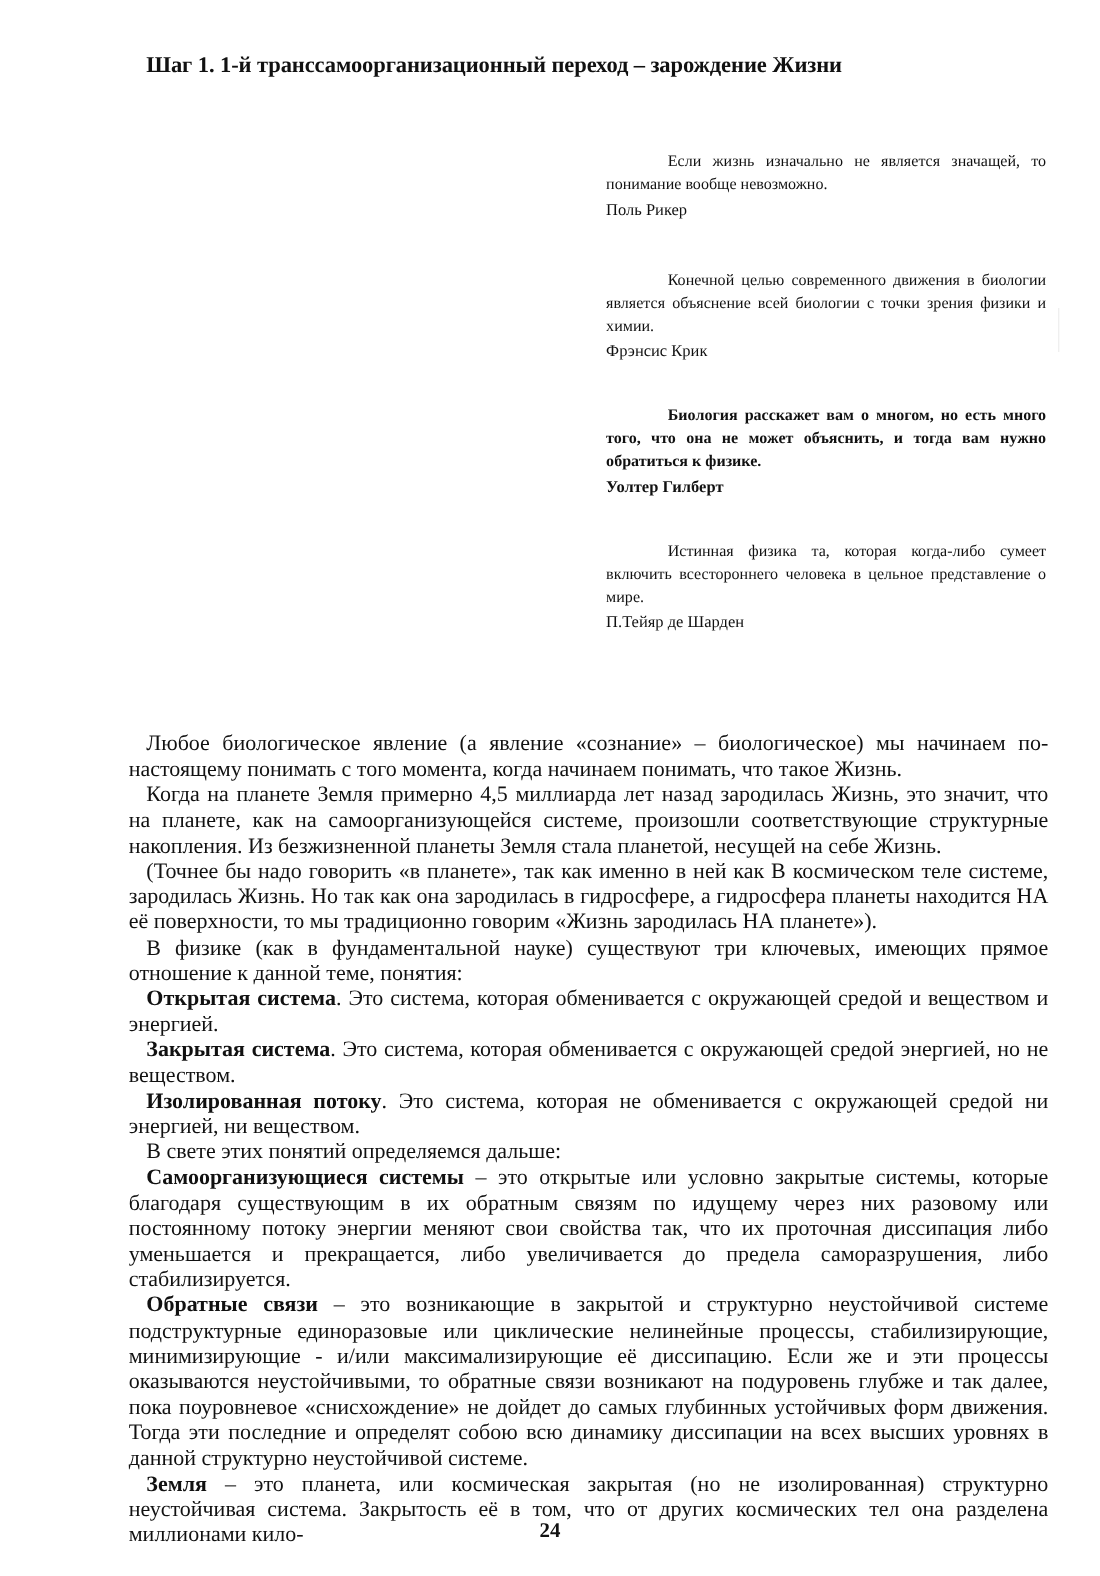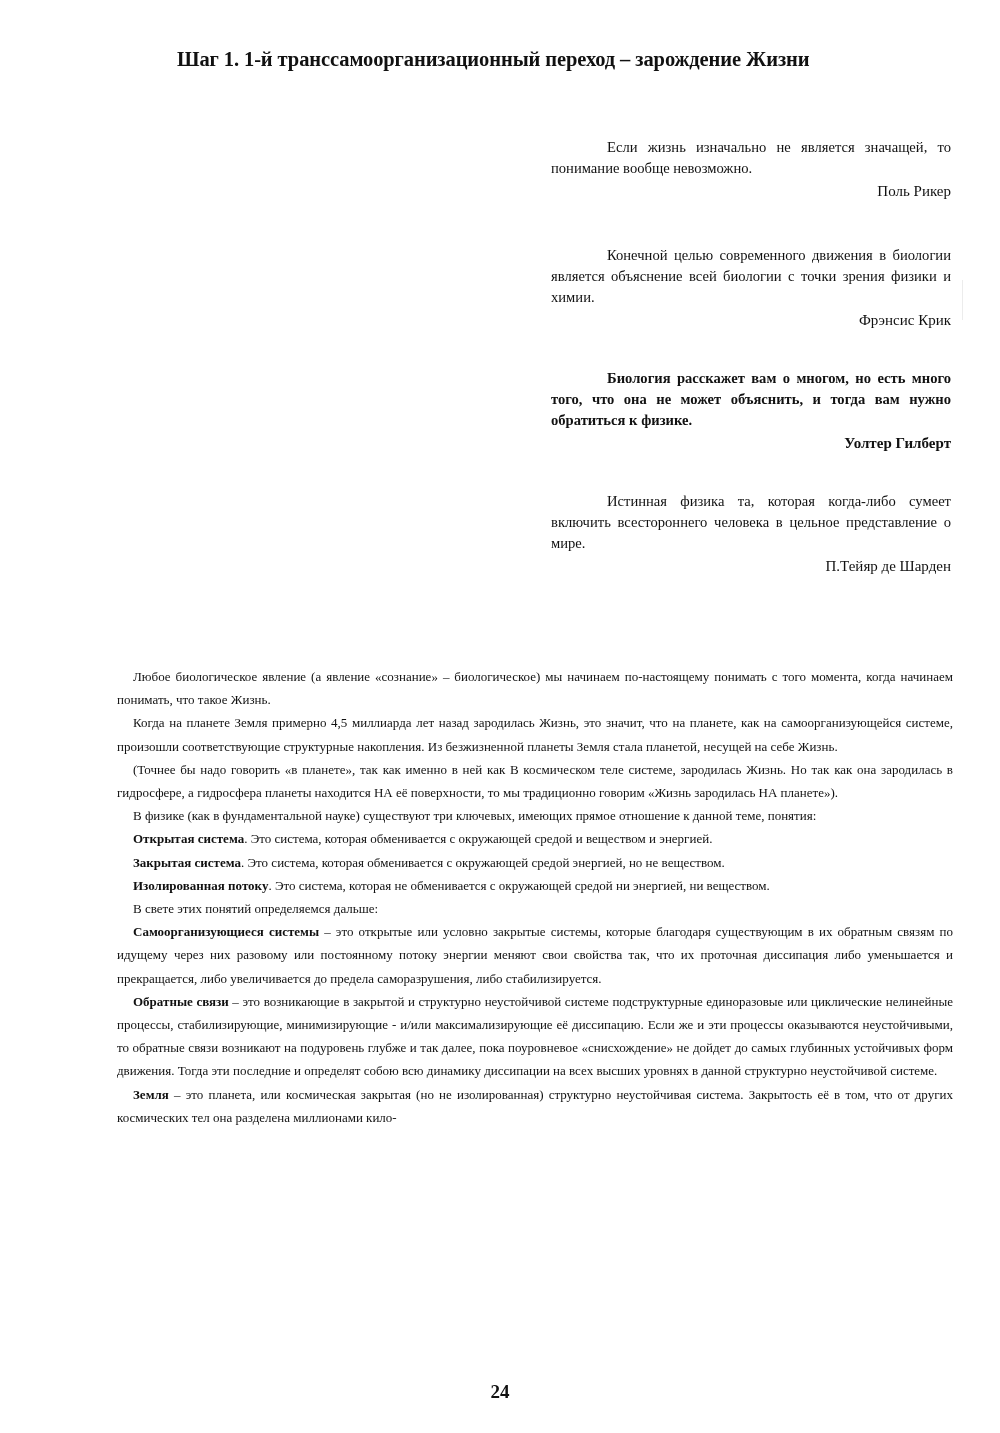--- a/index.html
+++ b/index.html
@@ -1,30 +1,30 @@
 <!DOCTYPE html>
 <html><head>
 <meta charset="utf-8">
 <style>
   html, body { margin: 0; padding: 0; background: #ffffff; }
   body { width: 1000px; height: 1433px; position: relative; overflow: hidden;
          font-family: "Liberation Serif", "DejaVu Serif", serif; color: #111; }
   .page { position: absolute; left: 0; top: 0; width: 1000px; height: 1433px; }
   .title { position: absolute; left: 133px; top: 48px; width: 760px;
-           font-size: 20.5px; font-weight: bold; letter-spacing: -0.1px; white-space: nowrap; margin-left: 44px; }
+           font-size: 20.5px; font-weight: bold; letter-spacing: -0.1px; white-space: nowrap; }
   .epigraphs { position: absolute; left: 505px; top: 137px; width: 446px; }
   .epigraph { font-size: 14.6px; line-height: 21px; text-align: justify; margin-left: 46px; }
   .epigraph .q { text-indent: 56px; margin: 0; }
-  .epigraph .a { text-align: right; margin: 2px 0 0 0; font-size: 15px; }
+  .epigraph .a { margin: 2px 0 0 0; font-size: 15px; }
   .ep1 { position: absolute; top: 0; }
   .ep2 { position: absolute; top: 108px; }
   .ep3 { position: absolute; top: 231px; font-weight: bold; }
   .ep4 { position: absolute; top: 354px; }
   .body { position: absolute; left: 117px; top: 665px; width: 836px;
-          font-size: 13px; line-height: 23.2px; text-align: justify; }
+          font-size: 20px; line-height: 23.2px; text-align: justify; }
   .body p { margin: 0; text-indent: 16px; }
   .body p.gap { margin-top: 0; }
   .body b { font-weight: bold; }
   .pnum { position: absolute; left: 0; width: 1000px; top: 1381px; text-align: center;
           font-weight: bold; font-size: 19px; }
   .scan-line { position: absolute; left: 962px; top: 280px; width: 1px; height: 40px; background: #ececec; }
 </style>
 </head>
 <body>
 

